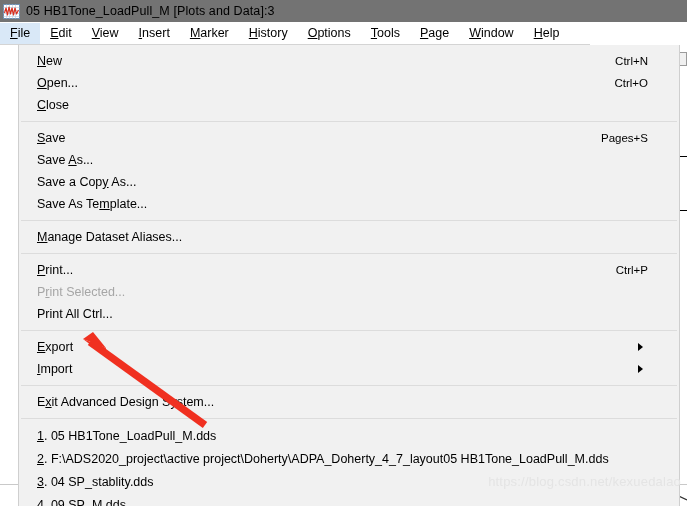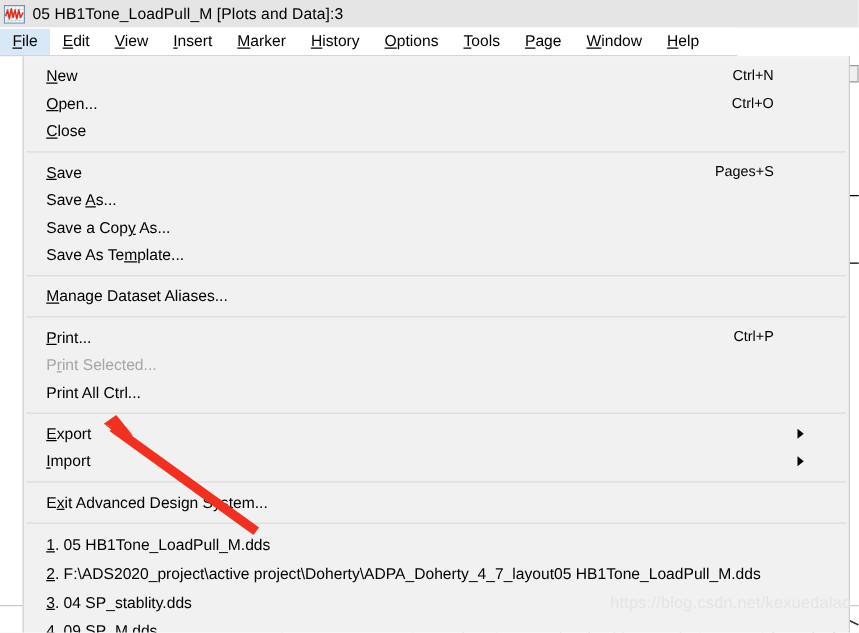--- a/index.html
+++ b/index.html
@@ -76,21 +76,21 @@
     left: 0; bottom: 0;
     width: 687px; height: 22px;
     opacity: 0.9;
   }
 
   
   #title-bar {
     position: absolute;
     left: 0; top: 0;
     width: 687px; height: 22px;
-    background: #e5e5e5;
+    background: #737373;
     display: flex;
     align-items: center;
     padding-left: 3px;
     box-sizing: border-box;
   }
   #app-icon {
     width: 17px; height: 15px;
     margin-right: 6px;
     flex: 0 0 auto;
     position: relative;
@@ -147,21 +147,21 @@
     font-size: 12.5px;
     color: #000000;
     box-sizing: border-box;
     white-space: nowrap;
     text-align: center;
   }
   .menu-item.disabled { color: #a6a6a6; }
   .menu-item .label { flex: 0 0 auto; }
   .menu-item .accel {
     position: absolute;
-    right: 60px;
+    right: 31px;
     font-size: 11.5px;
     color: #000000;
     margin-left: 16px;
   }
   .menu-item .submenu-arrow {
     position: absolute;
     right: 36px;
     width: 0; height: 0;
     border-left: 5px solid #000000;
     border-top: 4px solid transparent;

